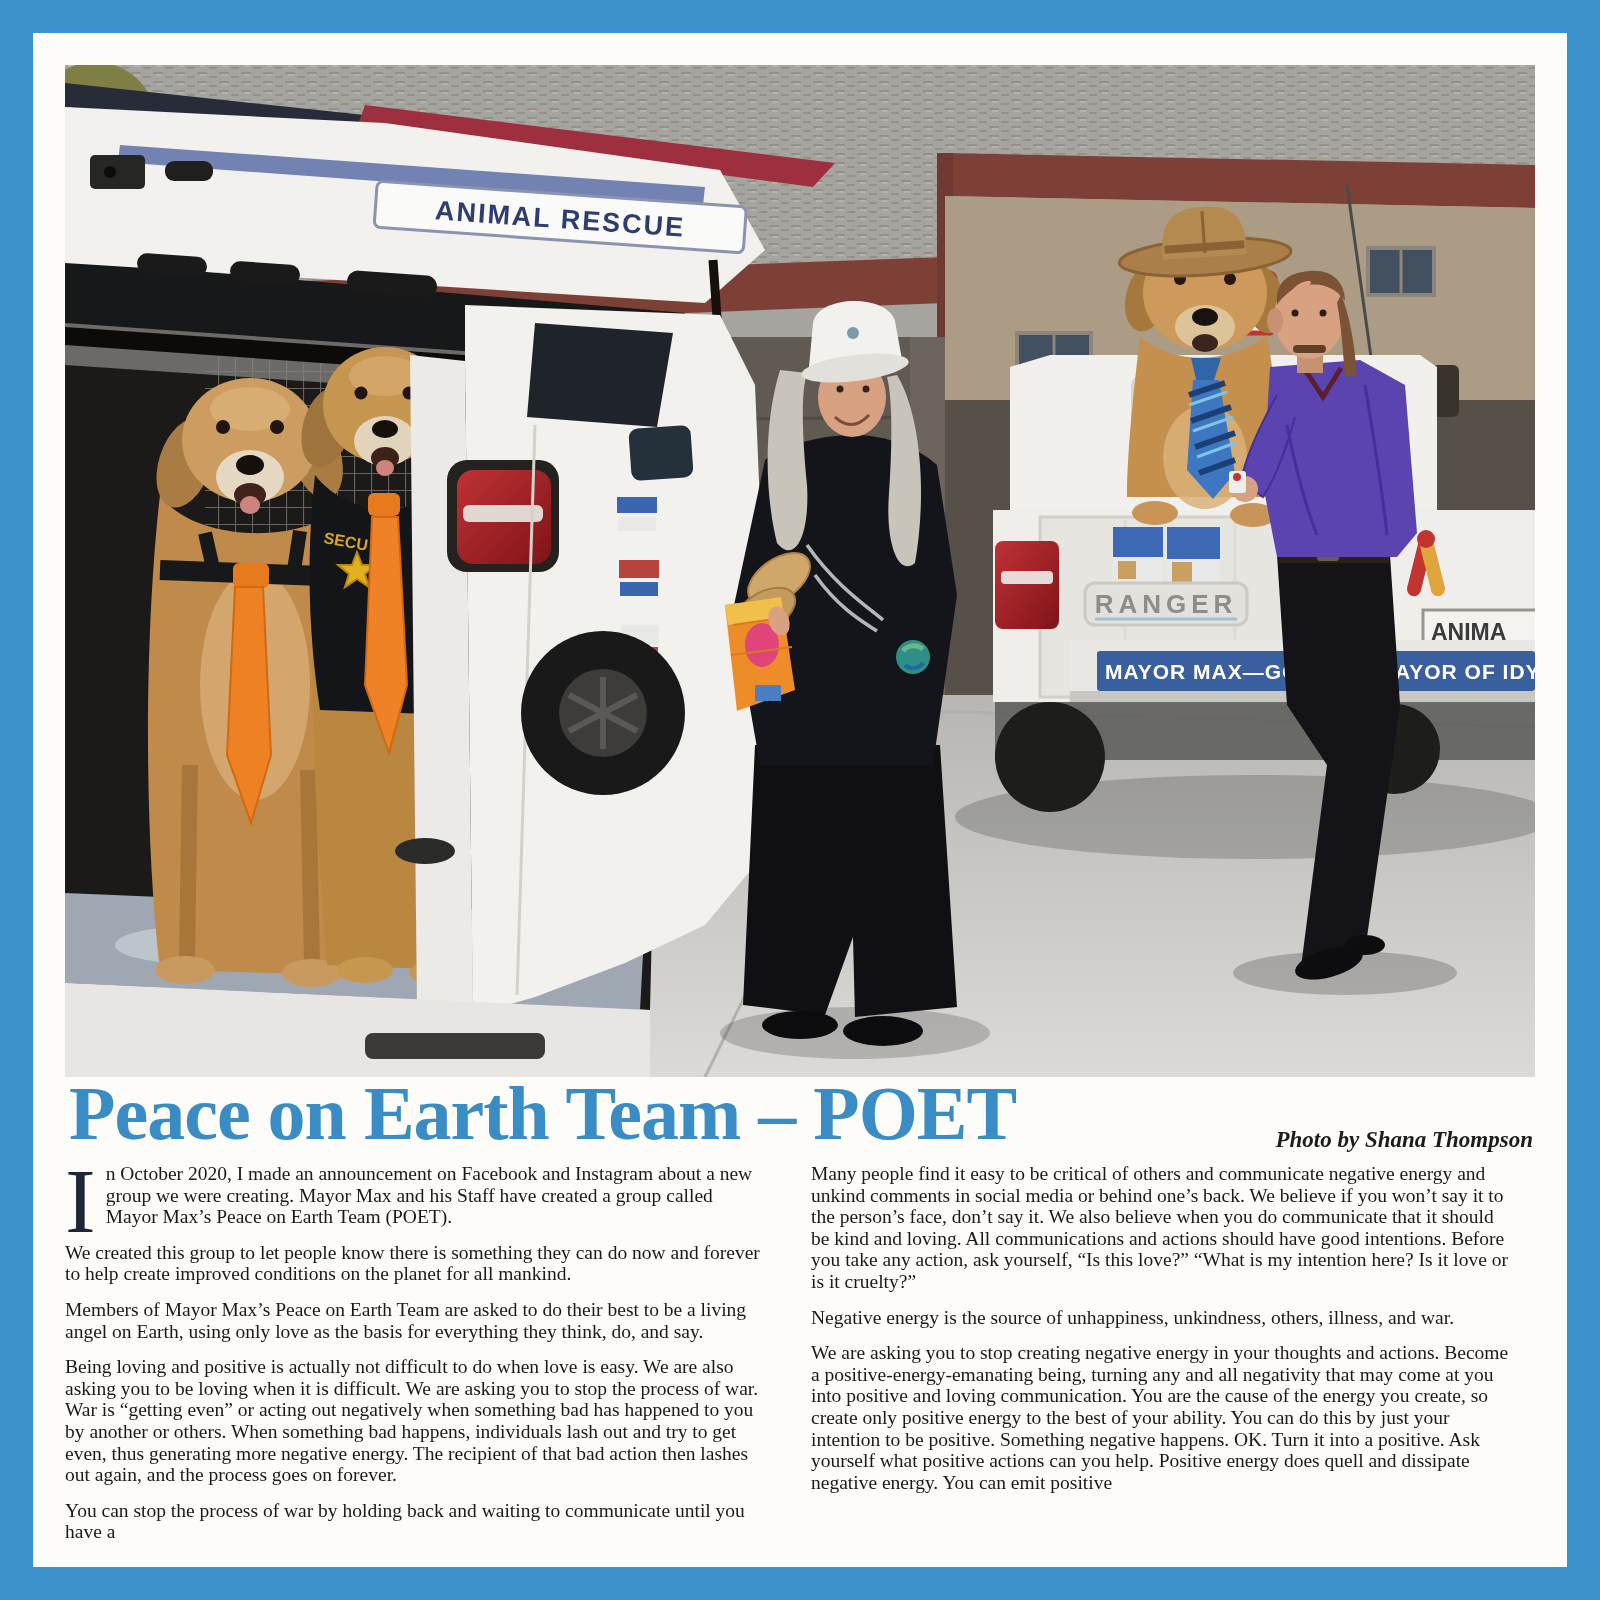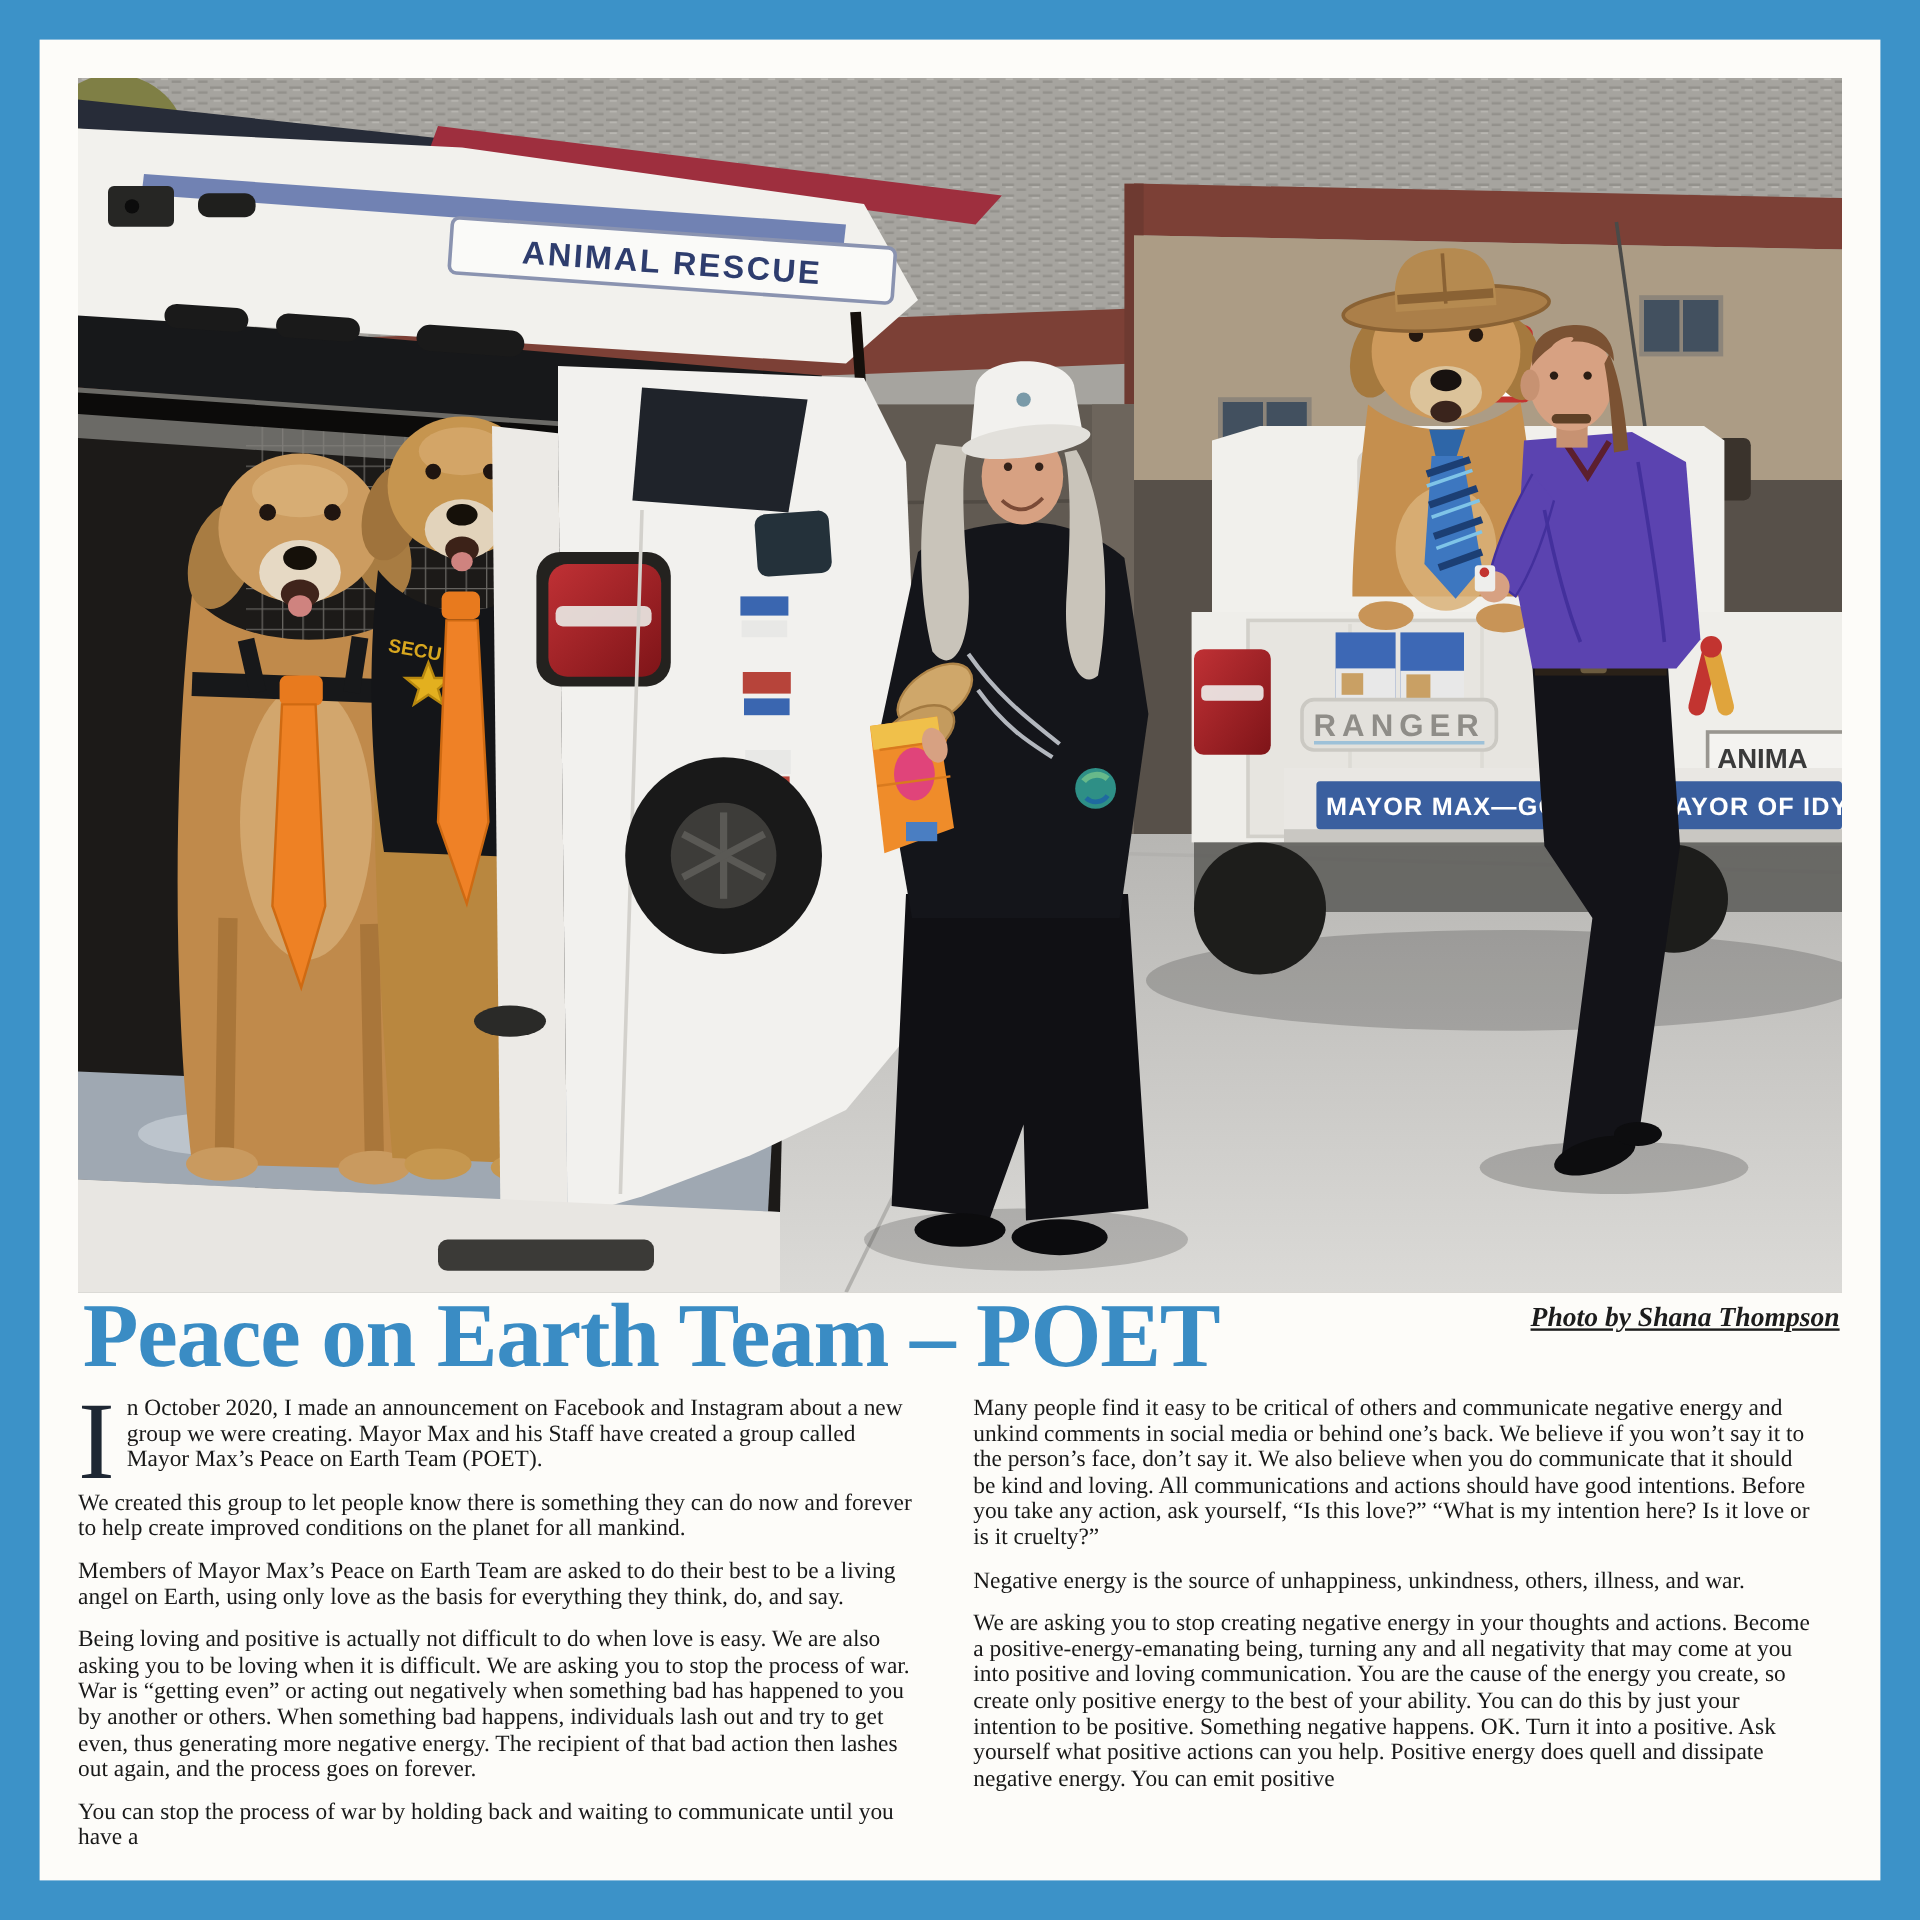--- a/index.html
+++ b/index.html
@@ -4,30 +4,30 @@
 <style>
   html,body{margin:0;padding:0;background:#fff;}
   .page{
     position:relative; width:1600px; height:1600px; box-sizing:border-box;
     background:#fdfcf9; border:33px solid var(--border-blue,#3c92c8);
     padding:32px 32px 0 32px; overflow:hidden;
     font-family:"Liberation Serif", serif;
   }
   .photo-frame{ width:1470px; height:1012px; overflow:hidden; background:#a6a49f; }
   .photo-frame svg{ display:block; width:100%; height:100%; }
-  .byline-row{ display:flex; justify-content:space-between; align-items:flex-start; }
+  .byline-row{ display:flex; justify-content:space-between; align-items:flex-end; }
   h1.title{
     margin:-4px 0 0 4px; font-family:"Liberation Serif",serif; font-weight:bold;
     font-size:76px; line-height:80px; letter-spacing:-1px;
     color:var(--title-blue,#3a8cc4);
   }
   .credit{
     margin-top:8px; padding-right:2px;
     font-family:"Liberation Serif",serif; font-style:italic; font-weight:bold;
-    font-size:23px; color:#1c1c1c; white-space:nowrap;text-decoration:underline;
+    font-size:23px; color:#1c1c1c; white-space:nowrap;
   }
   .columns{ display:flex; gap:46px; margin-top:10px; }
   .col{ width:700px; font-size:19.5px; line-height:21.6px; color:#191919; text-align:left; }
   .col p{ margin:0 0 14px 0; }
   .dropcap{
     float:left; font-family:"Liberation Serif",serif; font-size:92px; line-height:60px;
     color:#1e2733; margin:8px 10px 0 0; font-weight:normal;
   }
   text{ font-family:"Liberation Sans", sans-serif; }
 </style>

